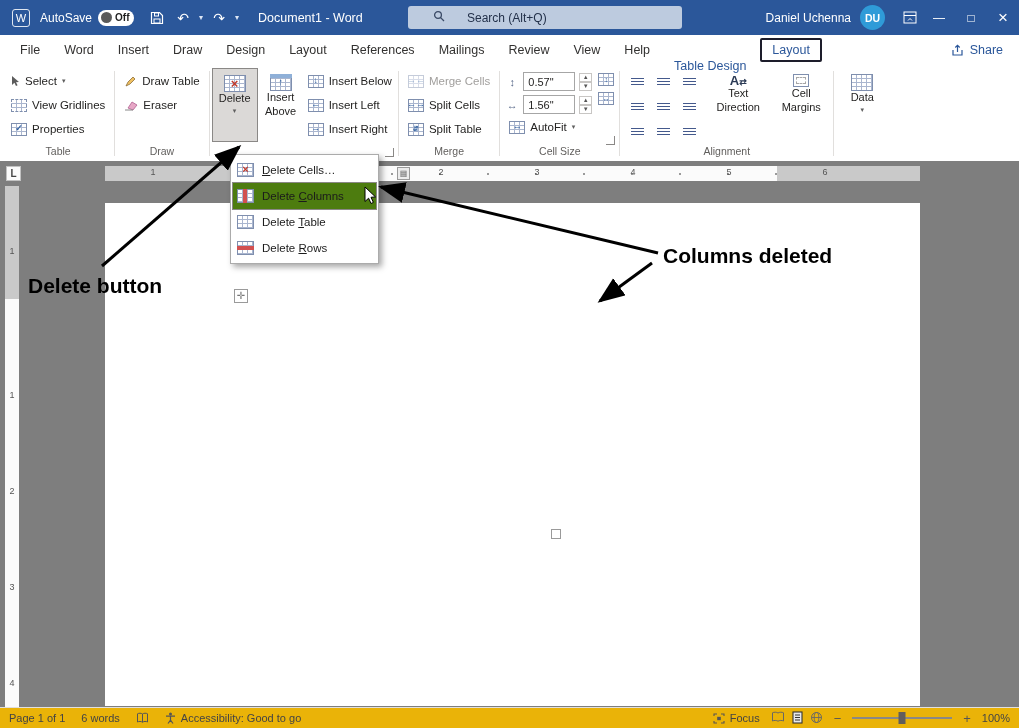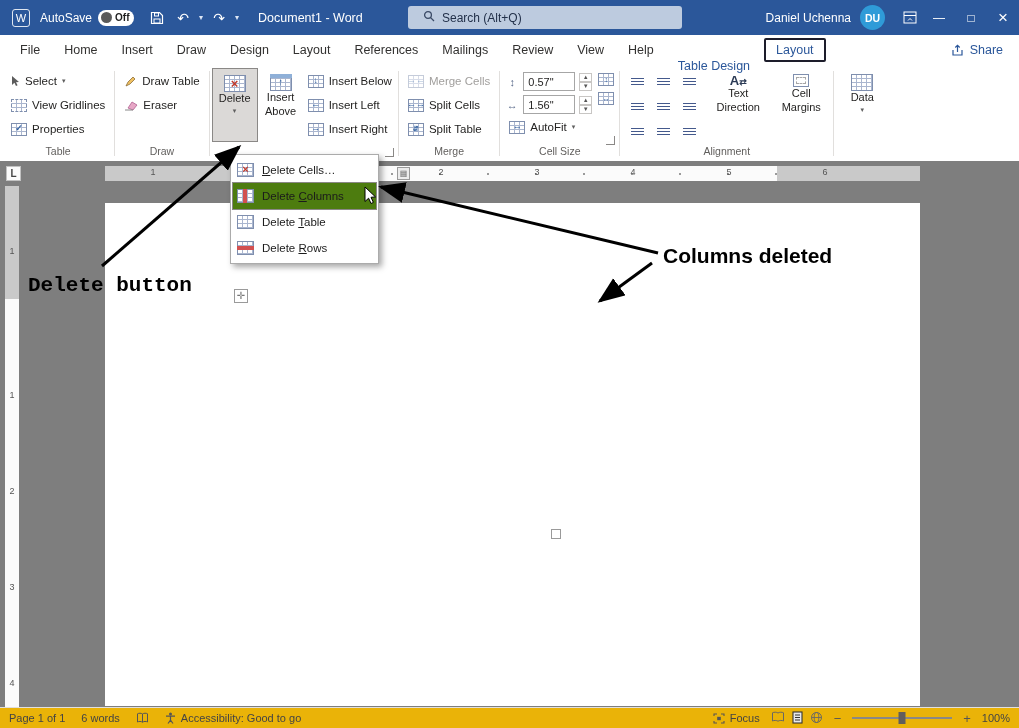--- a/index.html
+++ b/index.html
@@ -11,21 +11,21 @@
   .titlebar { position:absolute; left:0; top:0; right:0; height:35px; background:#2b579a; color:#fff; display:flex; align-items:center; z-index:10; }
   .tb-left { display:flex; align-items:center; height:100%; }
   .word-logo { width:18px; height:18px; border:1px solid rgba(255,255,255,.85); border-radius:3px; display:grid; place-items:center; font-size:11px; margin:0 10px 0 12px; }
   .autosave { display:flex; align-items:center; gap:6px; font-size:12px; margin-right:10px; }
   .as-pill { width:36px; height:16px; background:#fff; border-radius:9px; display:flex; align-items:center; padding:0 3px; gap:3px; }
   .as-knob { width:11px; height:11px; border-radius:50%; background:#5a5a5a; }
   .as-state { color:#1f1f1f; font-size:10px; font-weight:bold; }
   .tb-icon { width:26px; height:26px; display:grid; place-items:center; color:#fff; font-size:14px; }
   .tb-chev { font-size:8px; color:#dce6f5; width:10px; text-align:center; }
   .doc-title { margin-left:16px; font-size:12.5px; white-space:nowrap; }
-  .search { position:absolute; left:408px; top:6px; width:274px; height:23px; background:#bdcbdf; border-radius:3px; display:flex; align-items:center; gap:7px; padding:0 15px; color:#23314a; font-size:12px; }
+  .search { position:absolute; left:408px; top:6px; width:274px; height:23px; background:#bdcbdf; border-radius:3px; display:flex; align-items:center; gap:22px; padding:0 25px; color:#23314a; font-size:12px; }
   .tb-right { position:absolute; right:0; top:0; height:35px; display:flex; align-items:center; }
   .user { font-size:12px; margin-right:9px; }
   .avatar { width:25px; height:25px; border-radius:50%; background:#2f9bd8; color:#fff; font-size:10.5px; font-weight:bold; display:grid; place-items:center; margin-right:12px; }
   .winbtn { width:32px; height:35px; display:grid; place-items:center; font-size:12px; color:#fff; }
   .winbtn.close { font-size:17px; }
 
   
   .tabrow { position:absolute; left:0; top:35px; right:0; height:30px; background:#fff; display:flex; align-items:center; padding-left:8px; z-index:9; }
   .tab { padding:0 12px; font-size:12.5px; color:#323130; height:100%; display:flex; align-items:center; white-space:nowrap; }
   .tab.ctx { color:#2b579a;margin-top:32px; }
@@ -102,21 +102,21 @@
   .mi { position:relative; flex:none; width:17px; height:14px; margin-right:8px; }
   .mi-g { position:absolute; inset:0; border:1px solid #7f8fae; background-color:#fff;
      background-image:repeating-linear-gradient(to right,transparent 0 4px,#aab6cf 4px 5px),
                       repeating-linear-gradient(to bottom,transparent 0 3px,#aab6cf 3px 4px); }
   .mi-colbar { position:absolute; left:6px; top:0; bottom:0; width:4px; background:#d25050; }
   .mi-rowbar { position:absolute; top:5px; left:0; right:0; height:4px; background:#d25050; }
   .mi-x { position:absolute; left:50%; top:50%; transform:translate(-50%,-52%); color:#c0392b; font-weight:bold; font-size:11px; line-height:1; }
 
   
   .annot { position:absolute; font-weight:bold; font-size:21px; color:#000; z-index:35; white-space:nowrap; }
-  #an-delete { left:28px; top:274px;font-family:Liberation Mono, monospace; }
+  #an-delete { left:28px; top:274px; }
   #an-columns { left:663px; top:244px; }
   .arrows { position:absolute; left:0; top:0; z-index:30; pointer-events:none; }
   .cursor { position:absolute; left:364px; top:186px; z-index:60; pointer-events:none; }
 
   
   .statusbar { position:absolute; left:0; right:0; bottom:0; height:21px; background:#eab308; border-top:1px solid #e1dfdd; display:flex; align-items:center; font-size:11px; color:#444; padding:0 9px; gap:16px; z-index:10; }
   .sb-item { display:flex; align-items:center; gap:5px; white-space:nowrap; }
   .sb-right { margin-left:auto; display:flex; align-items:center; gap:11px; }
   .viewicons { display:flex; align-items:center; gap:7px; }
   .ztrack { width:100px; height:2px; background:#8a8886; position:relative; }
@@ -171,21 +171,21 @@
           </svg>
       </span>
       <span class="winbtn">—</span>
       <span class="winbtn">□</span>
       <span class="winbtn close">×</span>
     </div>
   </div>
 
   <div class="tabrow">
     <span class="tab">File</span>
-    <span class="tab">Home</span>
+    <span class="tab">Word</span>
     <span class="tab">Insert</span>
     <span class="tab">Draw</span>
     <span class="tab">Design</span>
     <span class="tab">Layout</span>
     <span class="tab">References</span>
     <span class="tab">Mailings</span>
     <span class="tab">Review</span>
     <span class="tab">View</span>
     <span class="tab">Help</span>
     <span class="tab ctx">Table Design</span>

